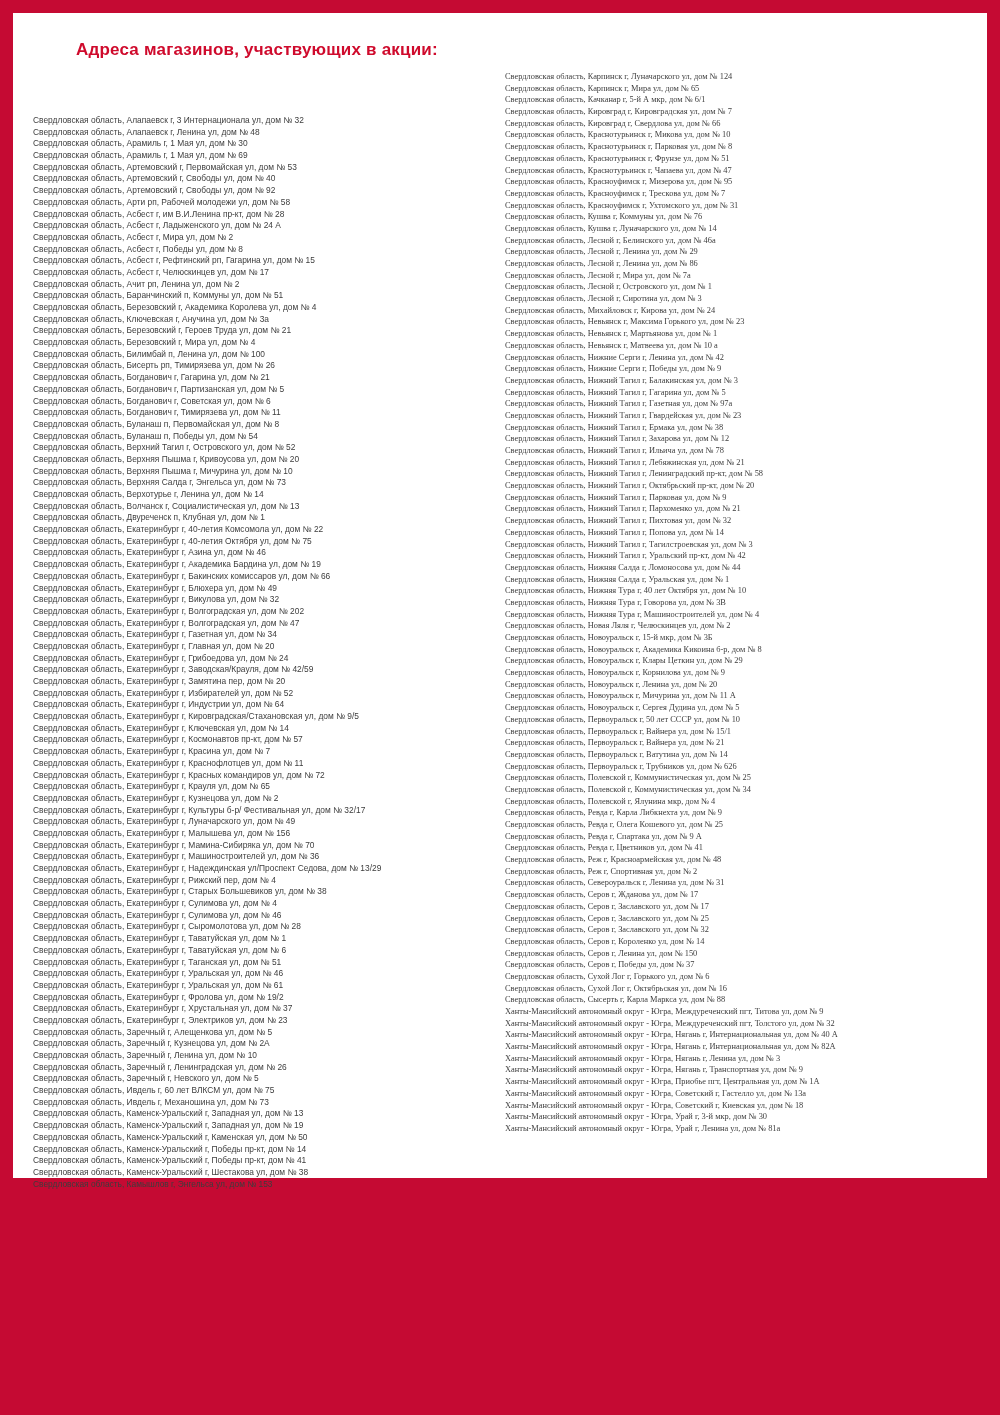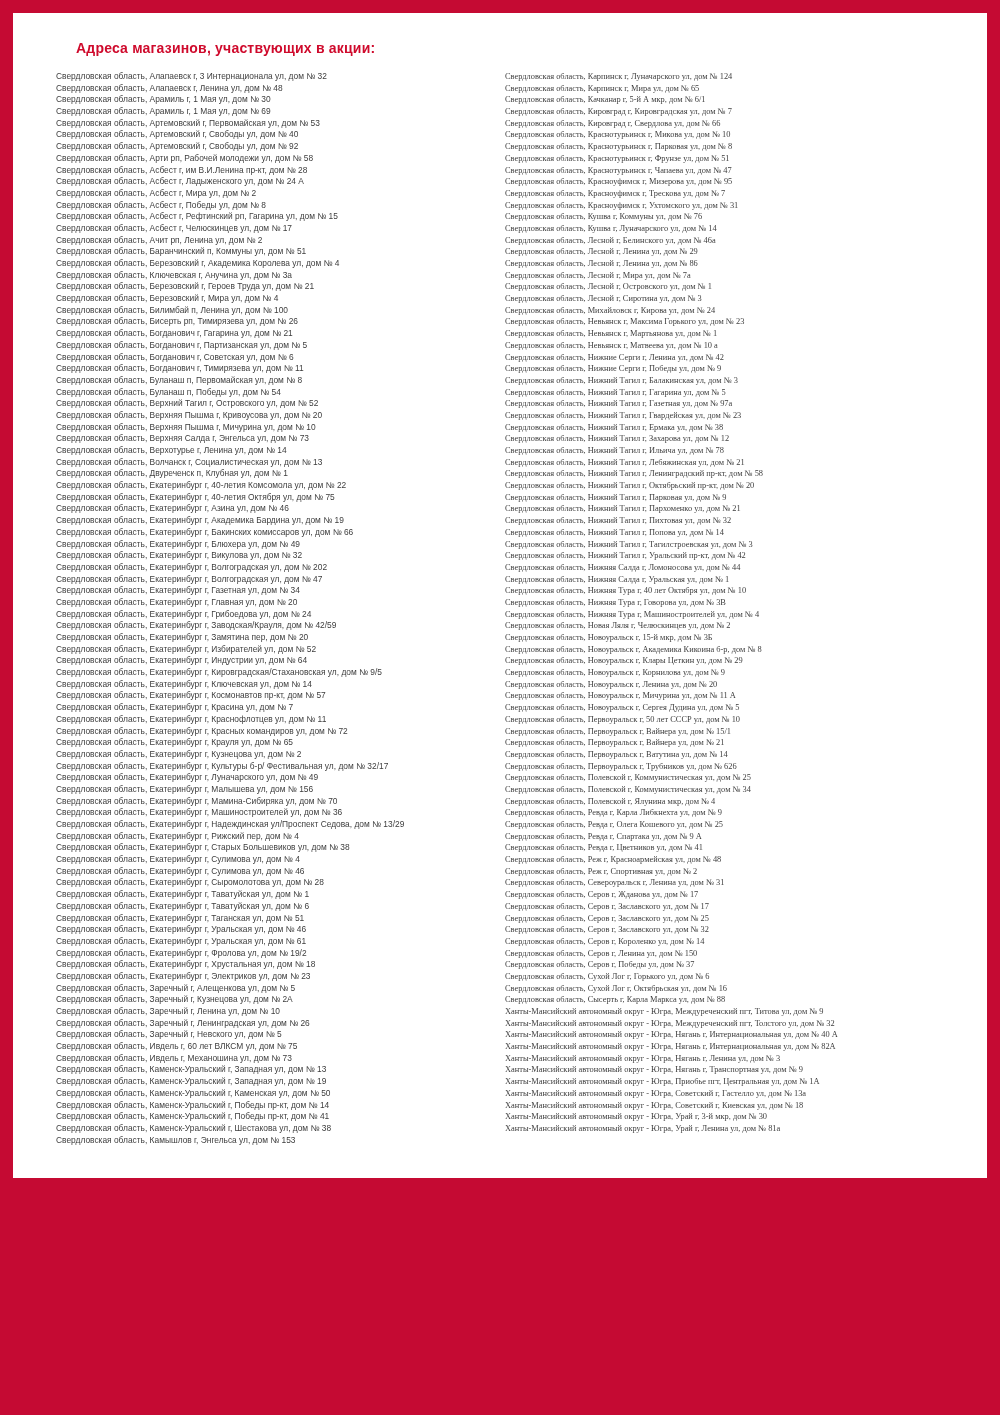--- a/index.html
+++ b/index.html
@@ -14,35 +14,35 @@
   
   .sheet {
     position: absolute;
     left: 13px; top: 13px;
     width: 974px; height: 1165px;
     background: #ffffff;
   }
   .page-title {
     position: absolute;
     left: 63px; top: 27px;
-    font-size: 14px;
+    font-size: 17px;
     font-weight: bold;
     color: #cf0a2c;
     letter-spacing: .2px;
   }
   .addr-col {
     position: absolute;
     top: 58px;
     width: 458px;
     font-size: 8.4px;
     line-height: 11.68px;
     color: #3d3d3d;
     white-space: nowrap;
   }
-  .addr-col.left  { left: 43px; }
+  .addr-col.left  { left: 20px; margin-top: 44px; }
   .addr-col.right { left: 492px; font-family: Liberation Serif, serif; }
 
   
   .footer { position: absolute; left: 0; top: 1178px; width: 1000px; height: 237px; }
 </style>
 </head>
 <body>
 
 <div class="sheet">
   <div class="page-title">Адреса магазинов, участвующих в акции:</div>
@@ -116,21 +116,21 @@
       <div class="addr-line">Свердловская область, Екатеринбург г, Старых Большевиков ул, дом № 38</div>
       <div class="addr-line">Свердловская область, Екатеринбург г, Сулимова ул, дом № 4</div>
       <div class="addr-line">Свердловская область, Екатеринбург г, Сулимова ул, дом № 46</div>
       <div class="addr-line">Свердловская область, Екатеринбург г, Сыромолотова ул, дом № 28</div>
       <div class="addr-line">Свердловская область, Екатеринбург г, Таватуйская ул, дом № 1</div>
       <div class="addr-line">Свердловская область, Екатеринбург г, Таватуйская ул, дом № 6</div>
       <div class="addr-line">Свердловская область, Екатеринбург г, Таганская ул, дом № 51</div>
       <div class="addr-line">Свердловская область, Екатеринбург г, Уральская ул, дом № 46</div>
       <div class="addr-line">Свердловская область, Екатеринбург г, Уральская ул, дом № 61</div>
       <div class="addr-line">Свердловская область, Екатеринбург г, Фролова ул, дом № 19/2</div>
-      <div class="addr-line">Свердловская область, Екатеринбург г, Хрустальная ул, дом № 18</div>
+      <div class="addr-line">Свердловская область, Екатеринбург г, Хрустальная ул, дом № 37</div>
       <div class="addr-line">Свердловская область, Екатеринбург г, Электриков ул, дом № 23</div>
       <div class="addr-line">Свердловская область, Заречный г, Алещенкова ул, дом № 5</div>
       <div class="addr-line">Свердловская область, Заречный г, Кузнецова ул, дом № 2А</div>
       <div class="addr-line">Свердловская область, Заречный г, Ленина ул, дом № 10</div>
       <div class="addr-line">Свердловская область, Заречный г, Ленинградская ул, дом № 26</div>
       <div class="addr-line">Свердловская область, Заречный г, Невского ул, дом № 5</div>
       <div class="addr-line">Свердловская область, Ивдель г, 60 лет ВЛКСМ ул, дом № 75</div>
       <div class="addr-line">Свердловская область, Ивдель г, Механошина ул, дом № 73</div>
       <div class="addr-line">Свердловская область, Каменск-Уральский г, Западная ул, дом № 13</div>
       <div class="addr-line">Свердловская область, Каменск-Уральский г, Западная ул, дом № 19</div>

